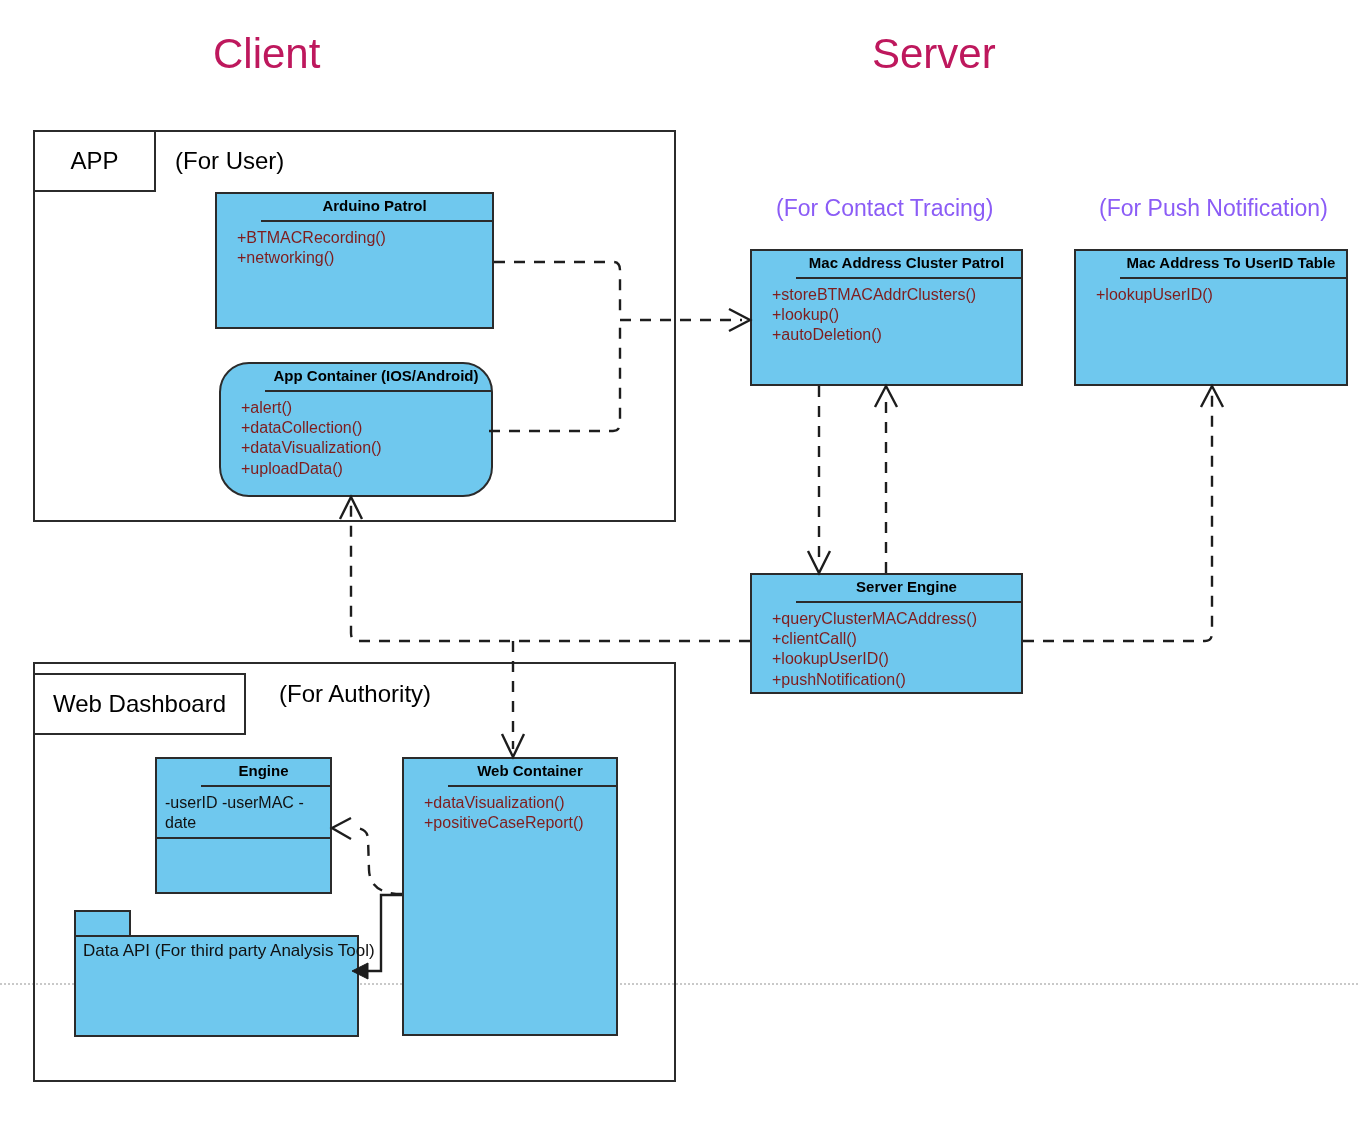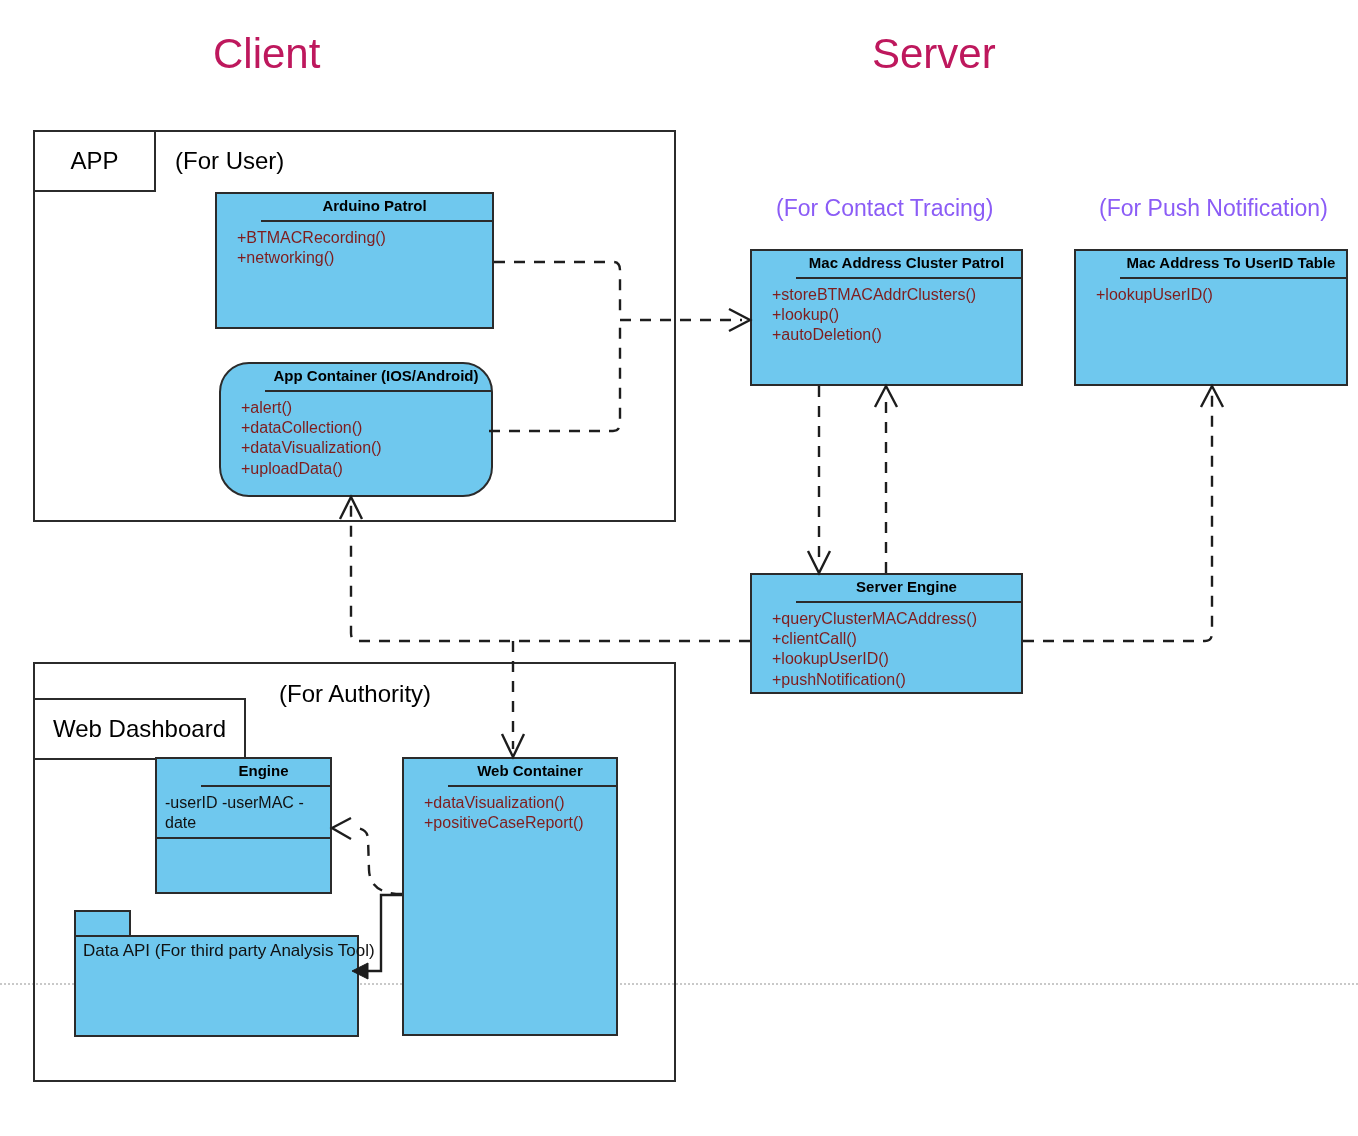--- a/index.html
+++ b/index.html
@@ -173,21 +173,21 @@
   <div class="section-title" style="left:213px; top:33px;">Client</div>
   <div class="section-title" style="left:872px; top:33px;">Server</div>
 
   <div class="frame" style="left:33px; top:130px; width:643px; height:392px;"></div>
   <div class="frame-tab" style="left:33px; top:130px; width:123px; height:62px;">
     <span>APP</span>
   </div>
   <div class="frame-caption" style="left:175px; top:147px;">(For User)</div>
 
   <div class="frame" style="left:33px; top:662px; width:643px; height:420px;"></div>
-  <div class="frame-tab" style="left:33px; top:698px; width:213px; height:62px;">
+  <div class="frame-tab" style="left:33px; top:673px; width:213px; height:62px;">
     <span>Web Dashboard</span>
   </div>
   <div class="frame-caption" style="left:279px; top:680px;">(For Authority)</div>
 
   <div class="group-caption" style="left:776px; top:195px;">(For Contact Tracing)</div>
   <div class="group-caption" style="left:1099px; top:195px;">(For Push Notification)</div>
 
   <div class="uml-class" style="left:215px; top:192px; width:279px; height:137px;">
     <div class="uml-title">Arduino Patrol</div>
     <div class="uml-members">

